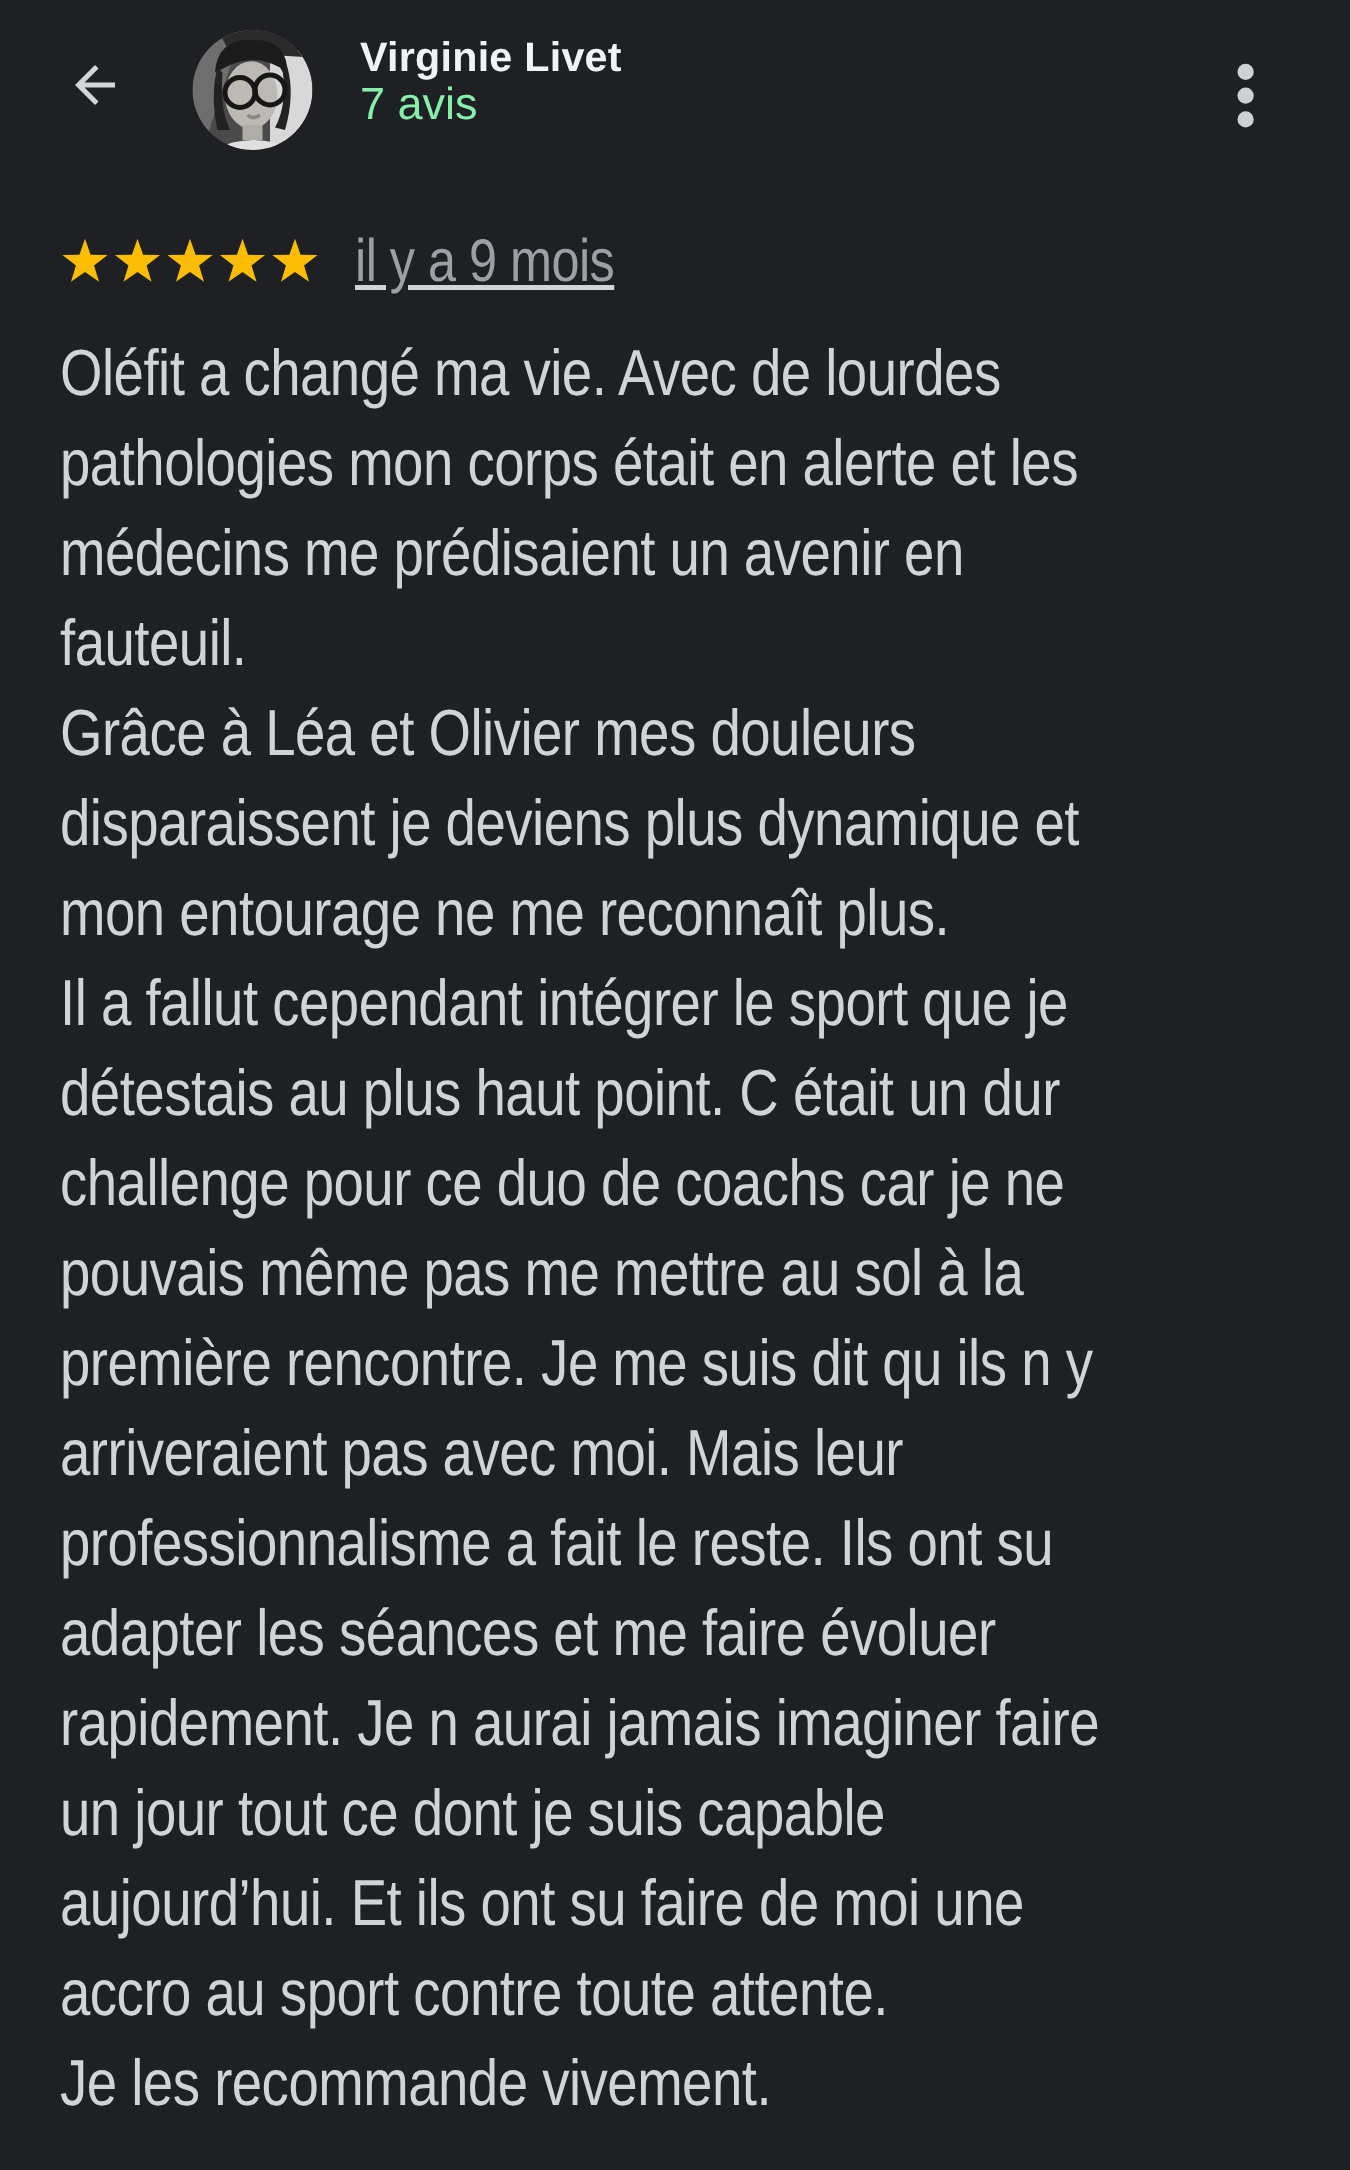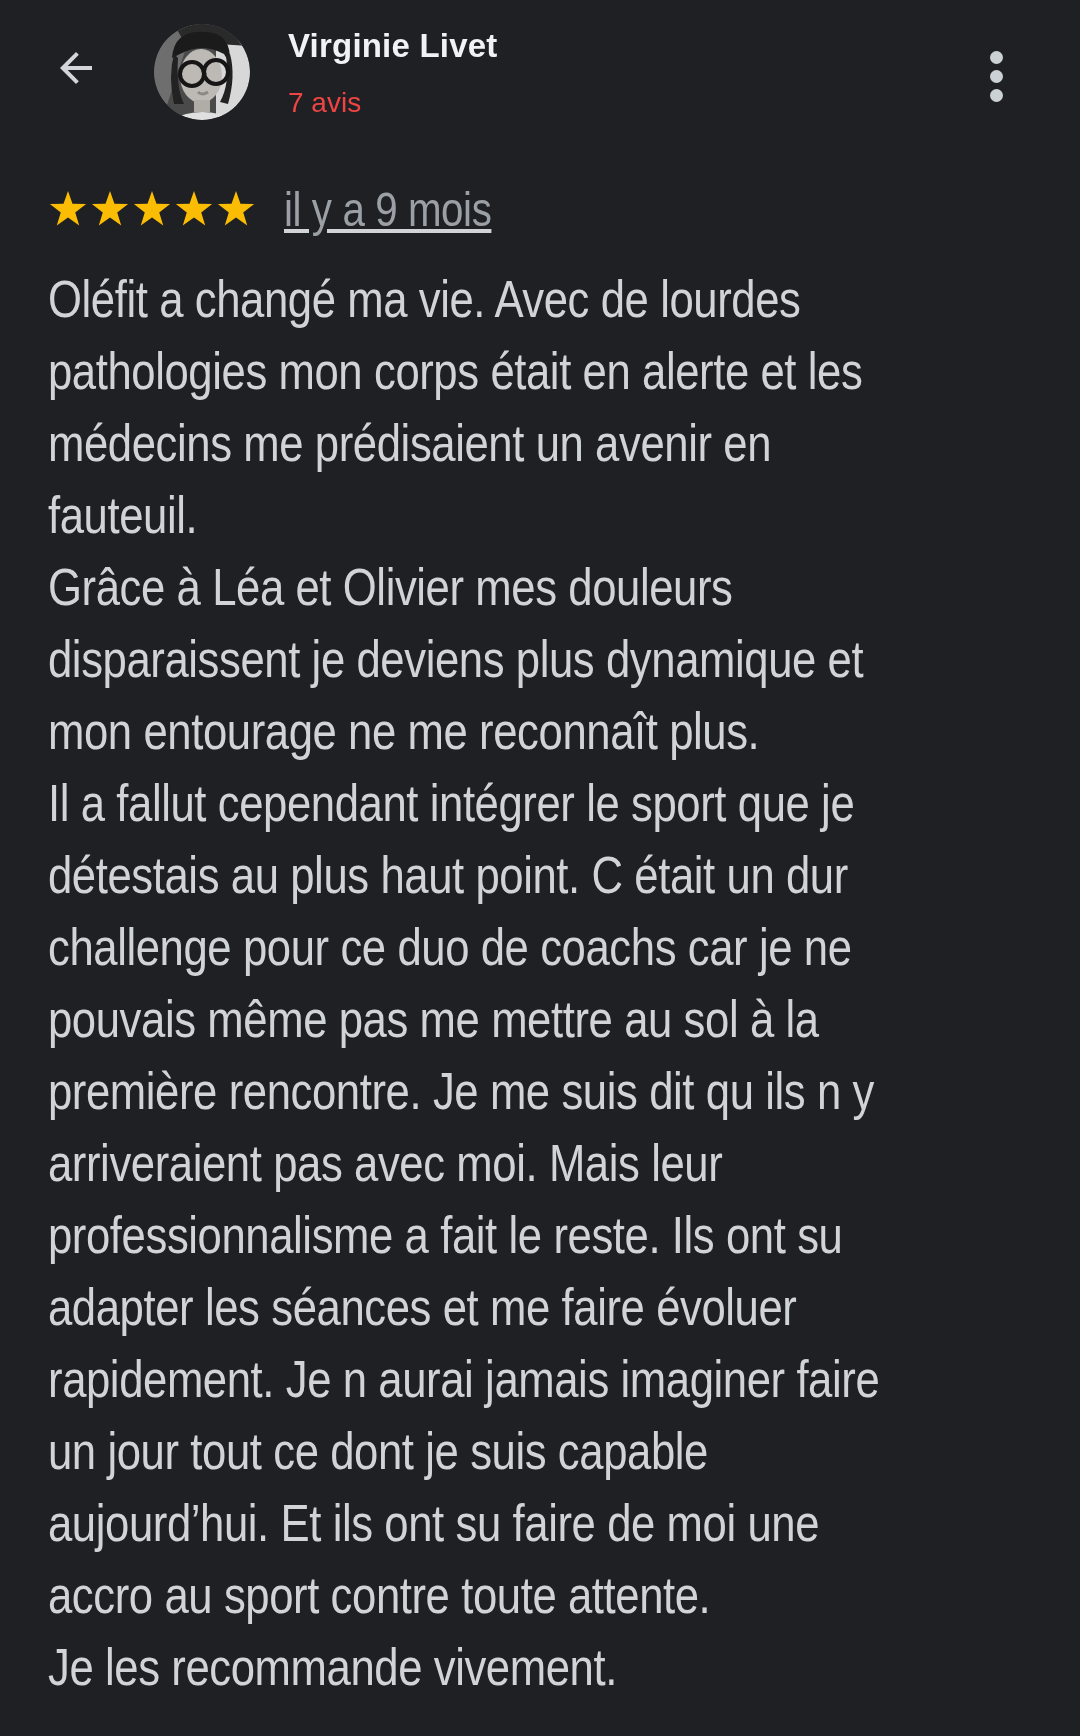--- a/index.html
+++ b/index.html
@@ -51,24 +51,24 @@
   }
   .user-name {
     font-size: 33px;
     font-weight: bold;
     line-height: 40px;
     color: #f0f2f4;
     letter-spacing: 0.2px;
     white-space: nowrap;
   }
   .user-meta {
-    margin-top: 20px;
-    font-size: 28px;
+    margin-top: 0;
+    font-size: 36px;
     line-height: 34px;
-    color: #ef4444;
+    color: #86efac;
     white-space: nowrap;
   }
   .kebab {
     position: absolute;
     left: 972px; top: 40px;
     width: 48px; height: 72px;
     background: transparent;
     border: none;
     padding: 0;
     display: flex;

